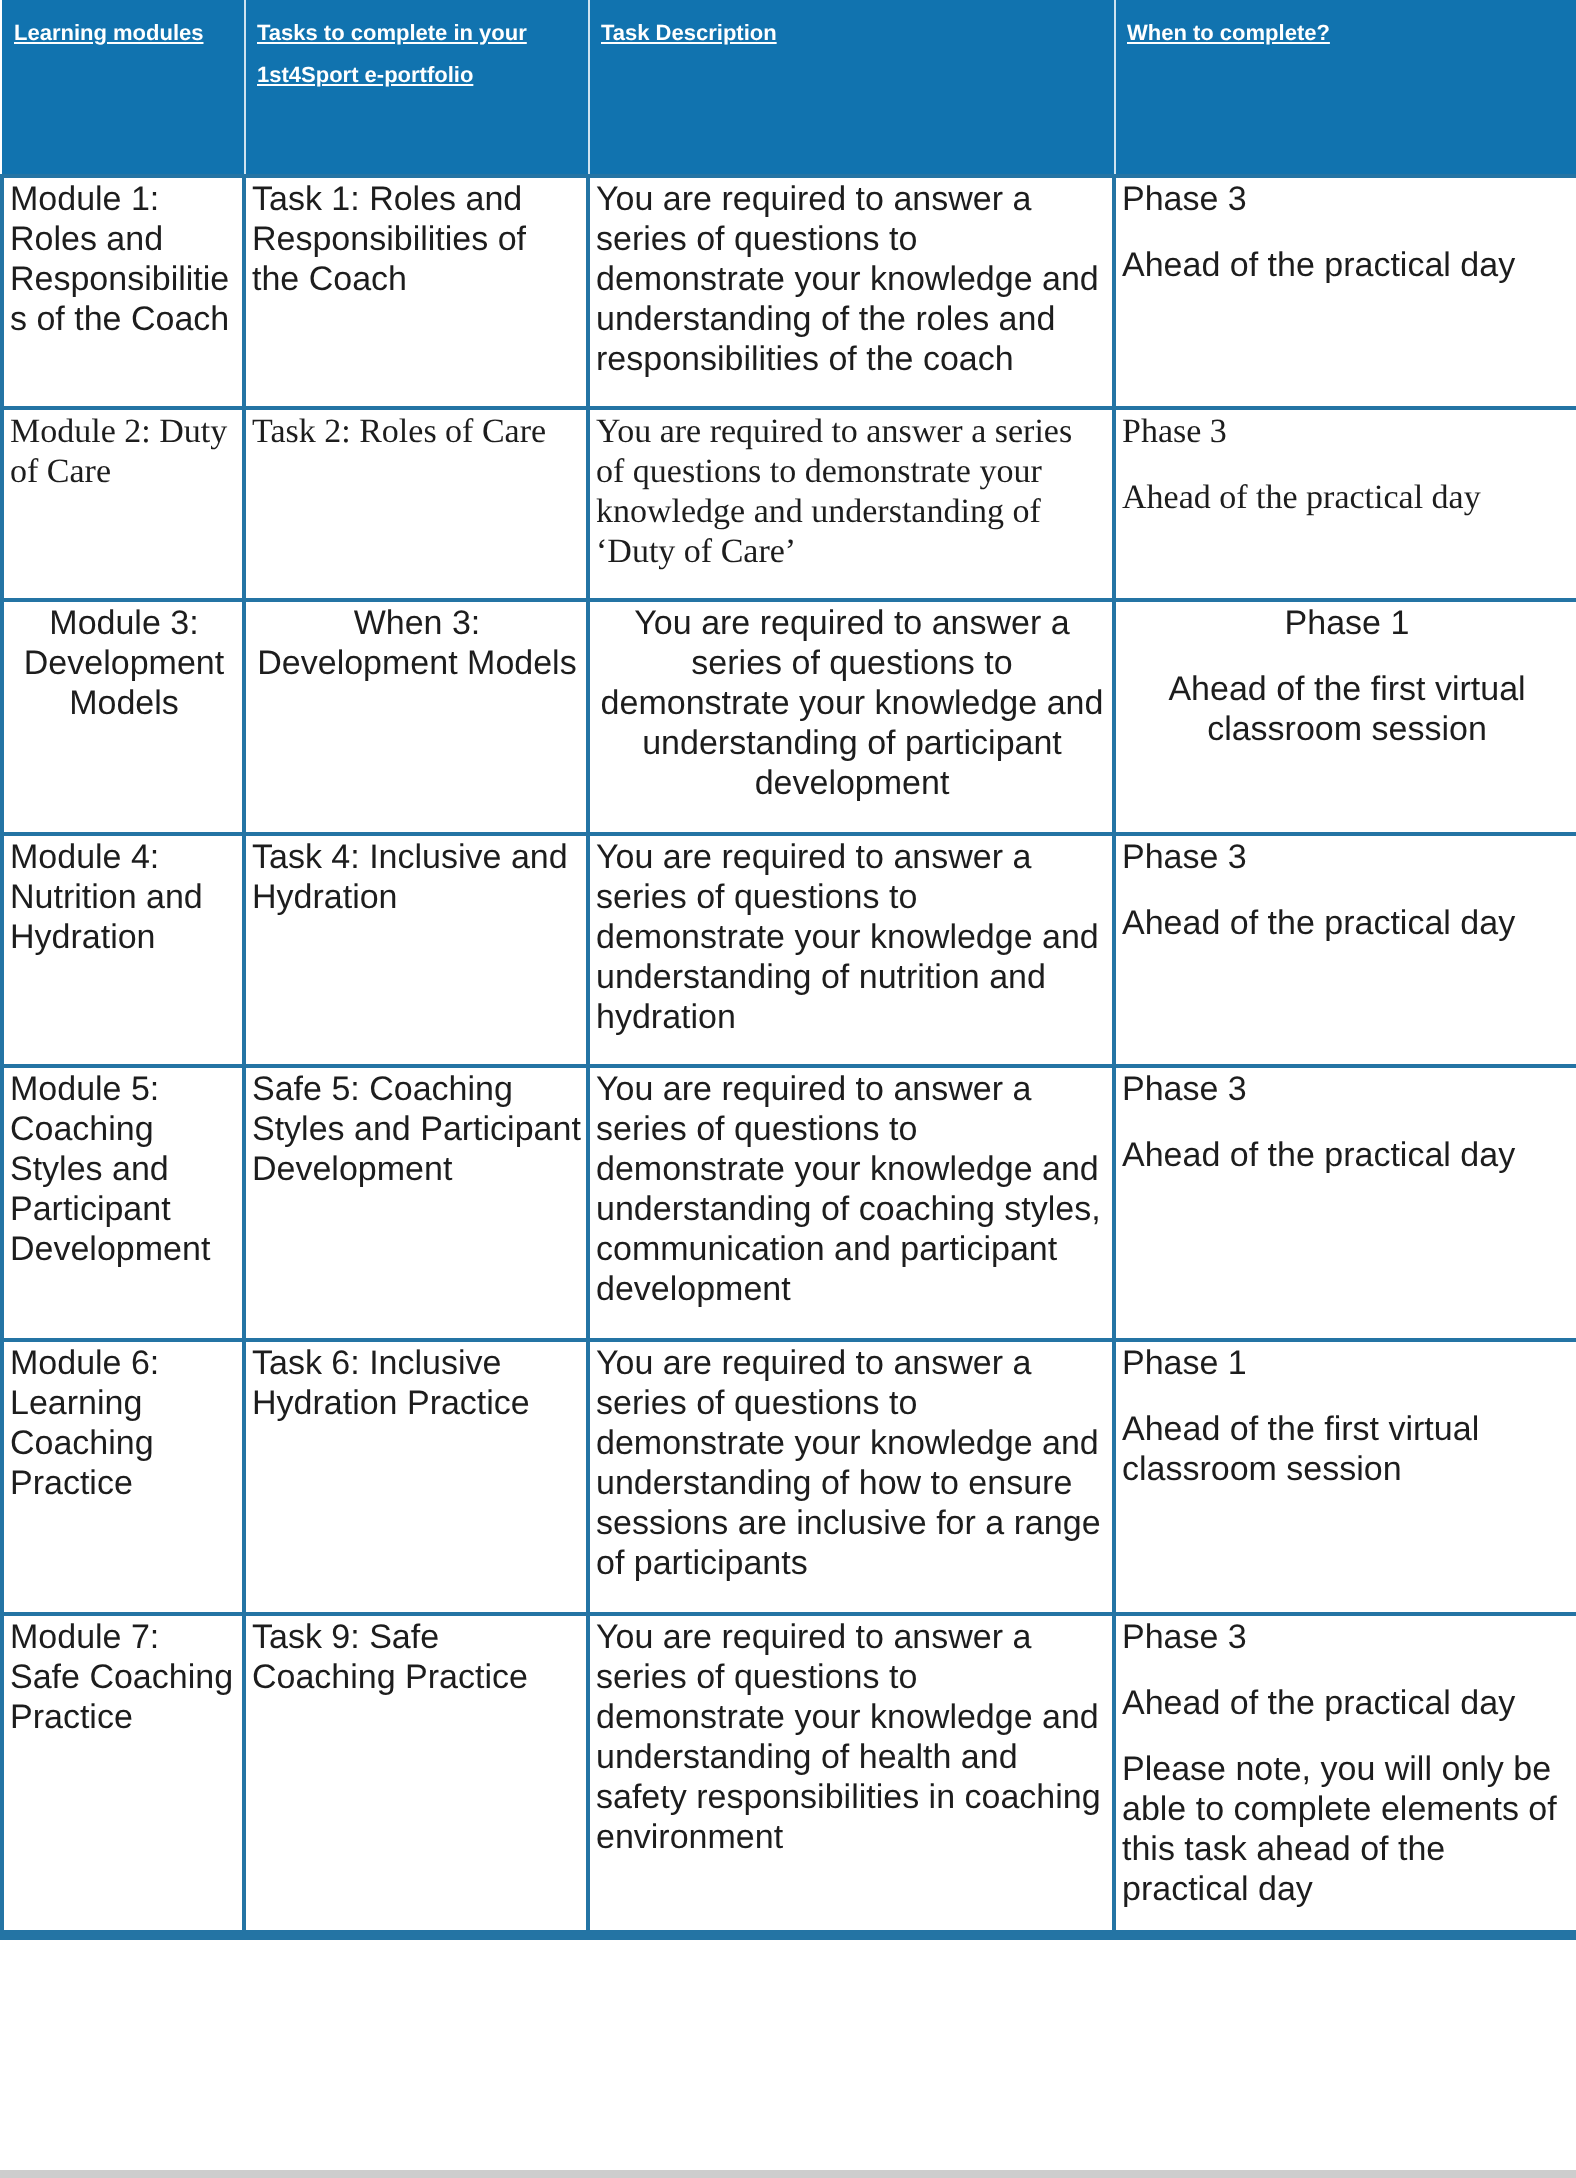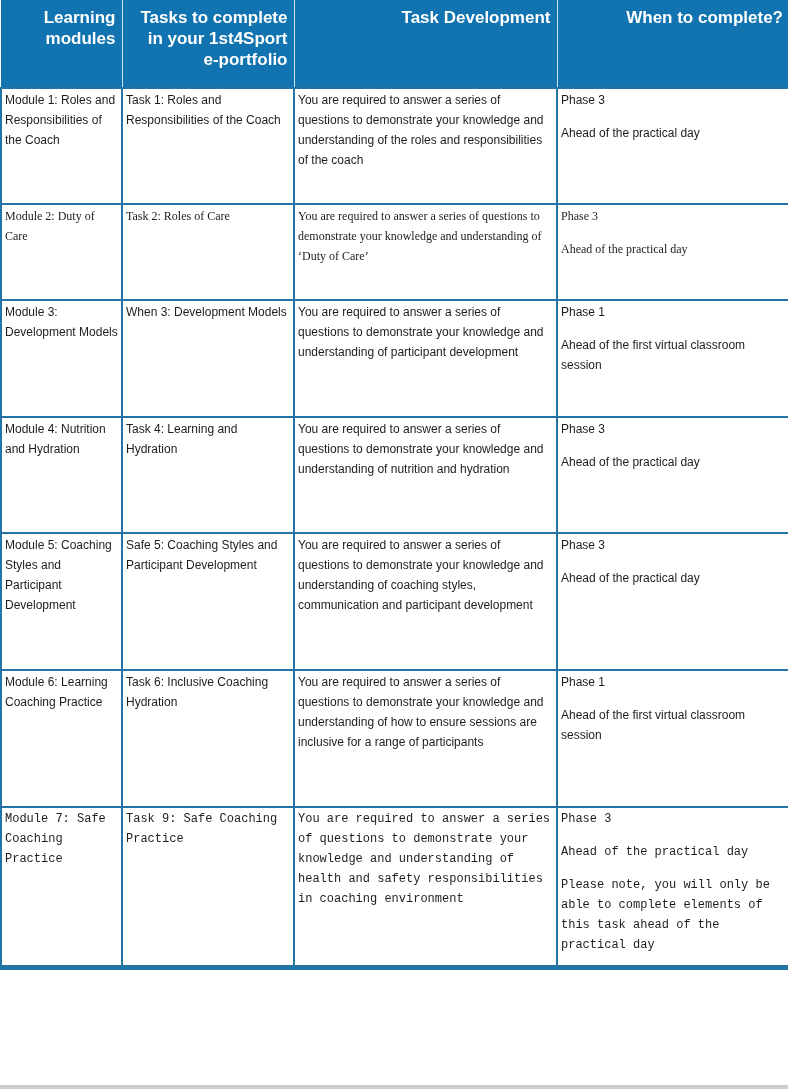--- a/index.html
+++ b/index.html
@@ -30,48 +30,49 @@
   col.c1 { width: 121px; }
   col.c2 { width: 172px; }
   col.c3 { width: 263px; }
   col.c4 { width: 232px; }
 
   thead tr { height: 88px; }
   th {
     background: var(--header-bg);
     color: var(--header-text);
     font-weight: bold;
-    font-size: 17px;
+    font-size: 11px;
     line-height: 21px;
     vertical-align: top;
-    text-align: right;
+    text-align: left;
     padding: 7px 6px 0 6px;
     border-left: 1px solid #cfe3f0;
+    text-decoration: underline;
   }
   th:first-child { border-left: none; }
 
   td {
     border: 2px solid var(--border);
     vertical-align: top;
-    font-size: 12px;
+    font-size: 17px;
     line-height: 20px;
     color: var(--body-text);
     padding: 1px 2px 1px 3px;
     word-wrap: break-word;
   }
   td p { margin: 0 0 13px 0; }
   td p:last-child { margin-bottom: 0; }
 
   tbody tr:nth-child(1) td { height: 112px; }
   tbody tr:nth-child(2) td { height: 92px; font-family: Liberation Serif, serif; }
-  tbody tr:nth-child(3) td { height: 113px; }
+  tbody tr:nth-child(3) td { height: 113px; text-align: center; }
   tbody tr:nth-child(4) td { height: 112px; }
   tbody tr:nth-child(5) td { height: 133px; }
   tbody tr:nth-child(6) td { height: 133px; }
-  tbody tr:nth-child(7) td { height: 155px; font-family: Liberation Mono, monospace; }
+  tbody tr:nth-child(7) td { height: 155px; }
   tbody tr:nth-child(8) td { height: 106px; }
 
   .bottom-edge {
     position: absolute;
     left: 0;
     bottom: 0;
     width: 788px;
     height: 4px;
     background: #cdcdcd;
   }
@@ -84,21 +85,21 @@
     <colgroup>
       <col class="c1">
         <col class="c2">
         <col class="c3">
         <col class="c4">
     </colgroup>
     <thead>
       <tr>
         <th>Learning modules</th>
         <th>Tasks to complete in your 1st4Sport e-portfolio</th>
-        <th>Task Development</th>
+        <th>Task Description</th>
         <th>When to complete?</th>
       </tr>
     </thead>
     <tbody>
   <tr>
     <td>Module 1: Roles and Responsibilities of the Coach</td>
     <td>Task 1: Roles and Responsibilities of the Coach</td>
     <td>
             <p>You are required to answer a series of questions to demonstrate your knowledge and understanding of the roles and responsibilities of the coach</p>
           </td>
@@ -127,21 +128,21 @@
             <p>You are required to answer a series of questions to demonstrate your knowledge and understanding of participant development</p>
           </td>
     <td>
             <p>Phase 1</p>
             <p>Ahead of the first virtual classroom session</p>
           </td>
   </tr>
 
   <tr>
     <td>Module 4: Nutrition and Hydration</td>
-    <td>Task 4: Learning and Hydration</td>
+    <td>Task 4: Inclusive and Hydration</td>
     <td>
             <p>You are required to answer a series of questions to demonstrate your knowledge and understanding of nutrition and hydration</p>
           </td>
     <td>
             <p>Phase 3</p>
             <p>Ahead of the practical day</p>
           </td>
   </tr>
 
   <tr>
@@ -151,21 +152,21 @@
             <p>You are required to answer a series of questions to demonstrate your knowledge and understanding of coaching styles, communication and participant development</p>
           </td>
     <td>
             <p>Phase 3</p>
             <p>Ahead of the practical day</p>
           </td>
   </tr>
 
   <tr>
     <td>Module 6: Learning Coaching Practice</td>
-    <td>Task 6: Inclusive Coaching Hydration</td>
+    <td>Task 6: Inclusive Hydration Practice</td>
     <td>
             <p>You are required to answer a series of questions to demonstrate your knowledge and understanding of how to ensure sessions are inclusive for a range of participants</p>
           </td>
     <td>
             <p>Phase 1</p>
             <p>Ahead of the first virtual classroom session</p>
           </td>
   </tr>
 
   <tr>

